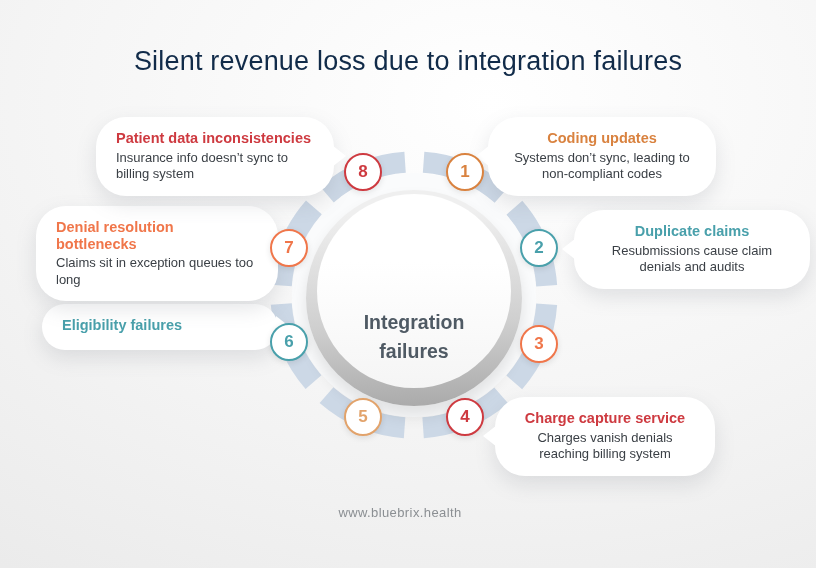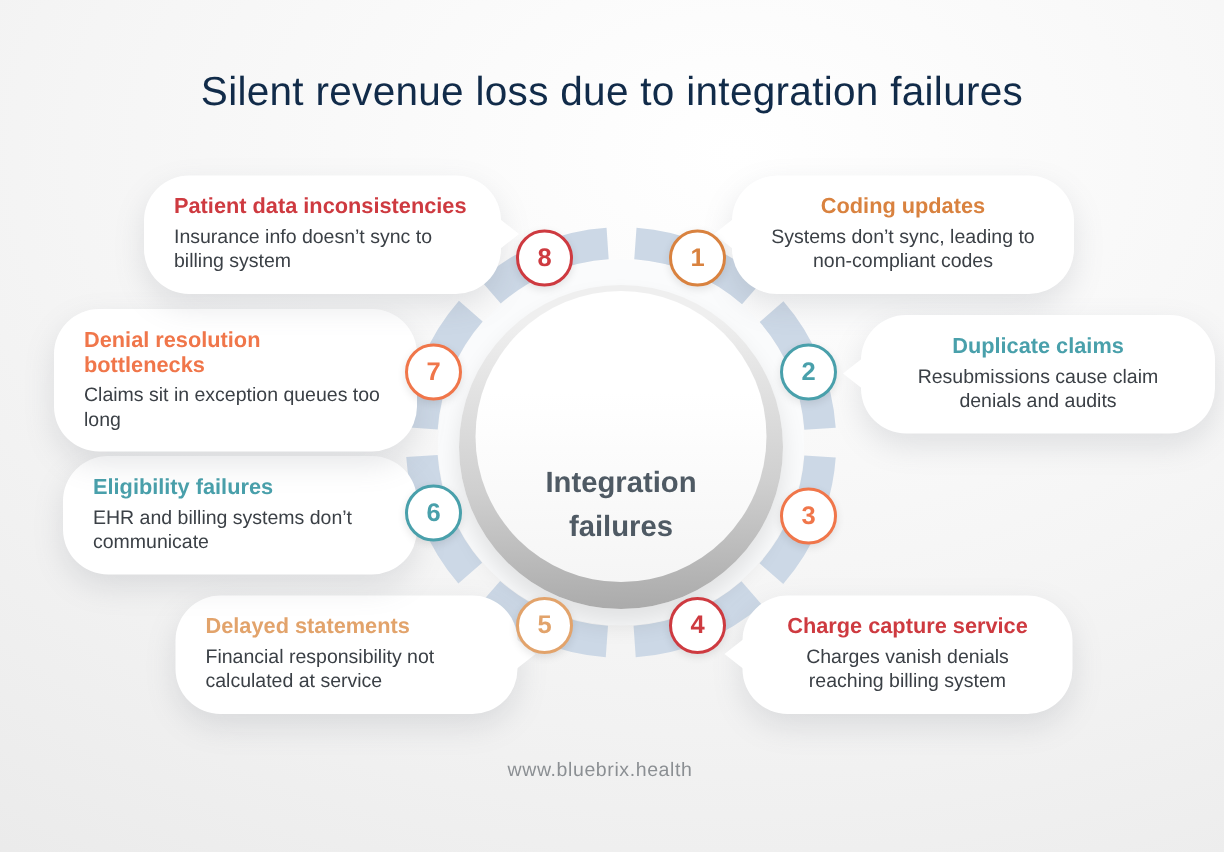--- a/index.html
+++ b/index.html
@@ -111,27 +111,22 @@
     <div class="bubble-desc">Systems don’t sync, leading to non-compliant codes</div>
   </div>
   <div class="bubble right b2" style="--c: #49a0ab;">
     <div class="bubble-title">Duplicate claims</div>
     <div class="bubble-desc">Resubmissions cause claim denials and audits</div>
   </div>
   <div class="bubble right b4" style="--c: #ce3a40;">
     <div class="bubble-title">Charge capture service</div>
     <div class="bubble-desc">Charges vanish denials reaching billing system</div>
   </div>
-  <div class="bubble left b5" style="--c: #e2a36b;">
-    <div class="bubble-title">Delayed statements</div>
-    <div class="bubble-desc">Financial responsibility not calculated at service</div>
-  </div>
   <div class="bubble left b6" style="--c: #49a0ab;">
     <div class="bubble-title">Eligibility failures</div>
-    <div class="bubble-desc">EHR and billing systems don’t communicate</div>
   </div>
   <div class="bubble left b7" style="--c: #f0764a;">
     <div class="bubble-title">Denial resolution bottlenecks</div>
     <div class="bubble-desc">Claims sit in exception queues too long</div>
   </div>
   <div class="bubble left b8" style="--c: #ce3a40;">
     <div class="bubble-title">Patient data inconsistencies</div>
     <div class="bubble-desc">Insurance info doesn’t sync to billing system</div>
   </div>
 

